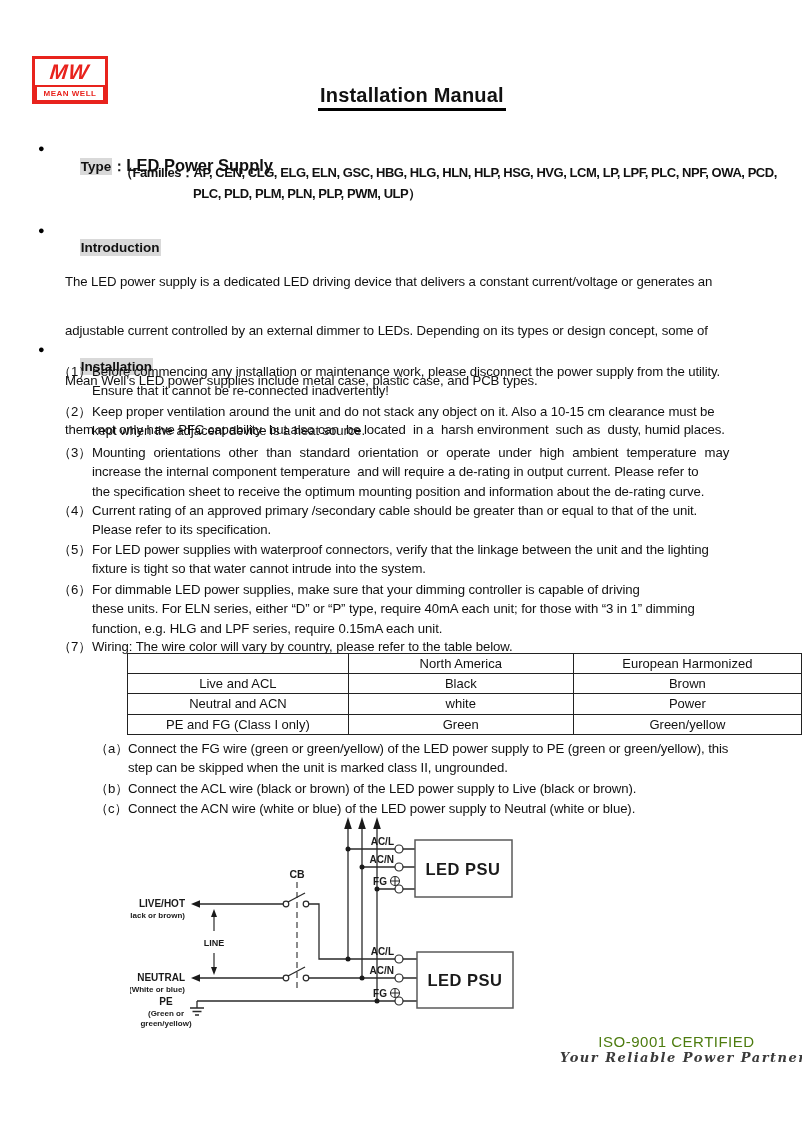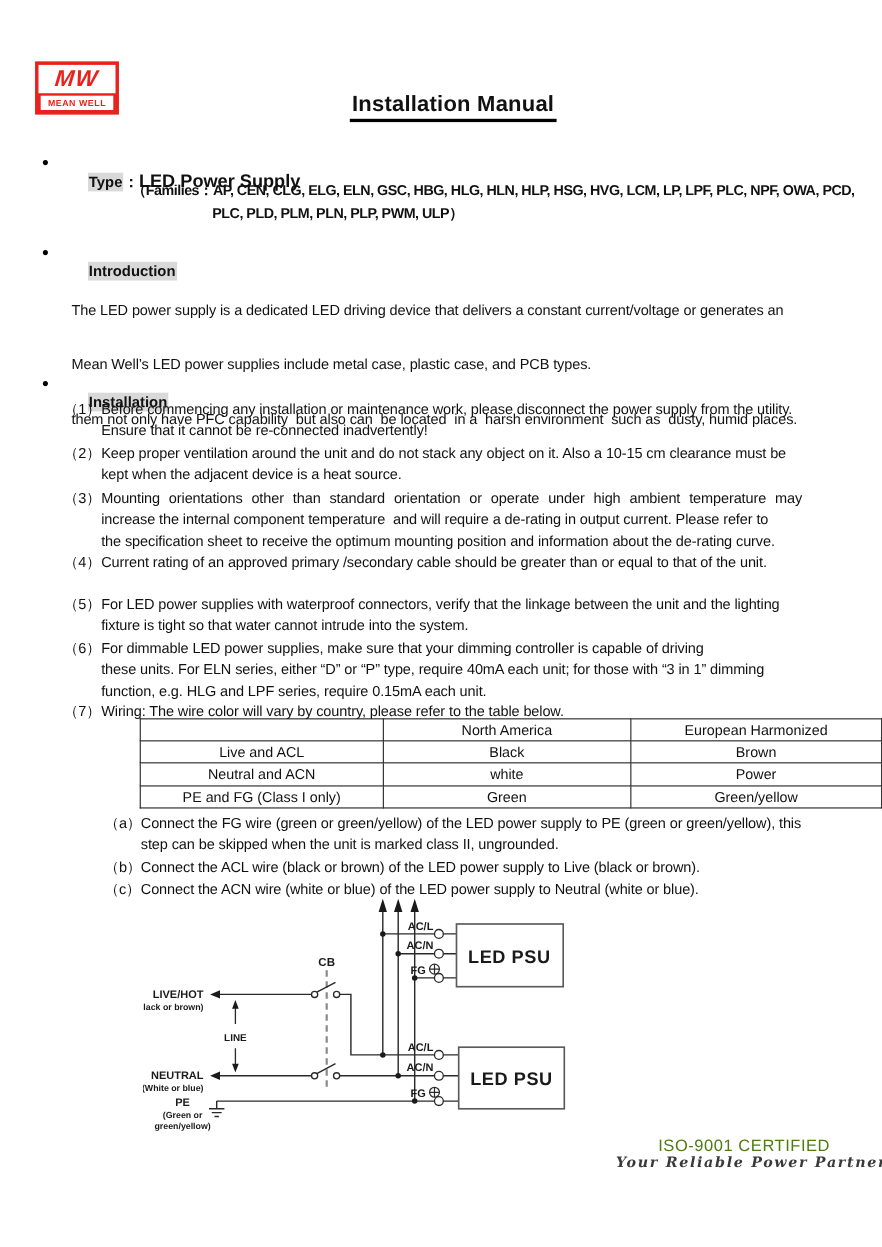--- a/index.html
+++ b/index.html
@@ -83,20 +83,21 @@
   </div>
   <div class="fam fam1">（Families：AP, CEN, CLG, ELG, ELN, GSC, HBG, HLG, HLN, HLP, HSG, HVG, LCM, LP, LPF, PLC, NPF, OWA, PCD,</div>
   <div class="fam fam2">PLC, PLD, PLM, PLN, PLP, PWM, ULP）</div>
 
   <span class="bullet b-intro">●</span>
   <div class="sec-head sh-intro">
     <span class="hl">Introduction</span>
   </div>
   <div class="textblock intro-text">
     <div class="line">The LED power supply is a dedicated LED driving device that delivers a constant current/voltage or generates an</div>
+    <div class="line">adjustable current controlled by an external dimmer to LEDs. Depending on its types or design concept, some of</div>
     <div class="line">Mean Well’s LED power supplies include metal case, plastic case, and PCB types.</div>
     <div class="line">them not only have PFC capability  but also can  be located  in a  harsh environment  such as  dusty, humid places.</div>
   </div>
 
   <span class="bullet b-inst">●</span>
   <div class="sec-head sh-inst">
     <span class="hl">Installation</span>
   </div>
 
   <div class="item it1">
@@ -118,20 +119,21 @@
     <div class="itext">
       <div class="line ws1">Mounting orientations other than standard orientation or operate under high ambient temperature may</div>
       <div class="line">increase the internal component temperature  and will require a de-rating in output current. Please refer to</div>
       <div class="line">the specification sheet to receive the optimum mounting position and information about the de-rating curve.</div>
     </div>
   </div>
   <div class="item it4">
     <span class="num">（4）</span>
     <div class="itext">
       <div class="line">Current rating of an approved primary /secondary cable should be greater than or equal to that of the unit.</div>
+      <div class="line">Please refer to its specification.</div>
     </div>
   </div>
   <div class="item it5">
     <span class="num">（5）</span>
     <div class="itext">
       <div class="line">For LED power supplies with waterproof connectors, verify that the linkage between the unit and the lighting</div>
       <div class="line">fixture is tight so that water cannot intrude into the system.</div>
     </div>
   </div>
   <div class="item it6">

